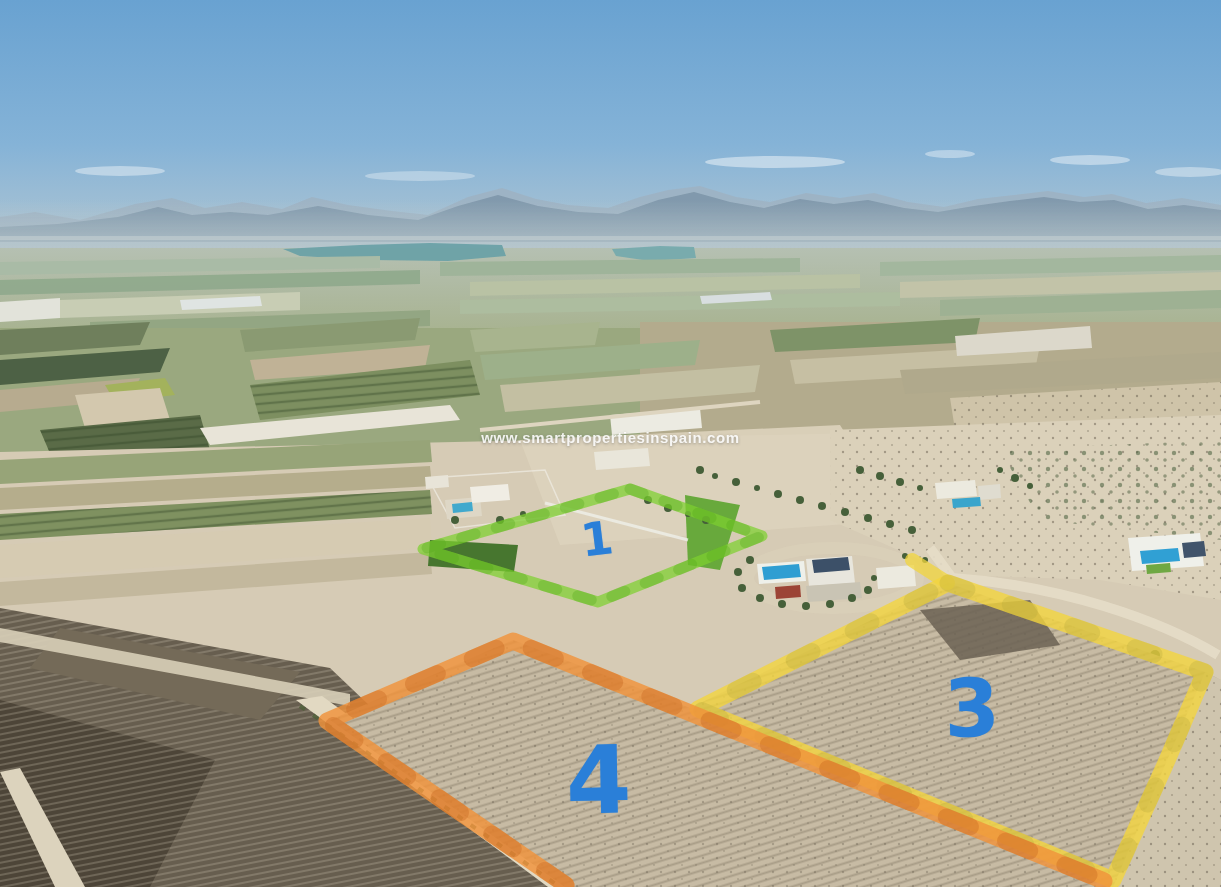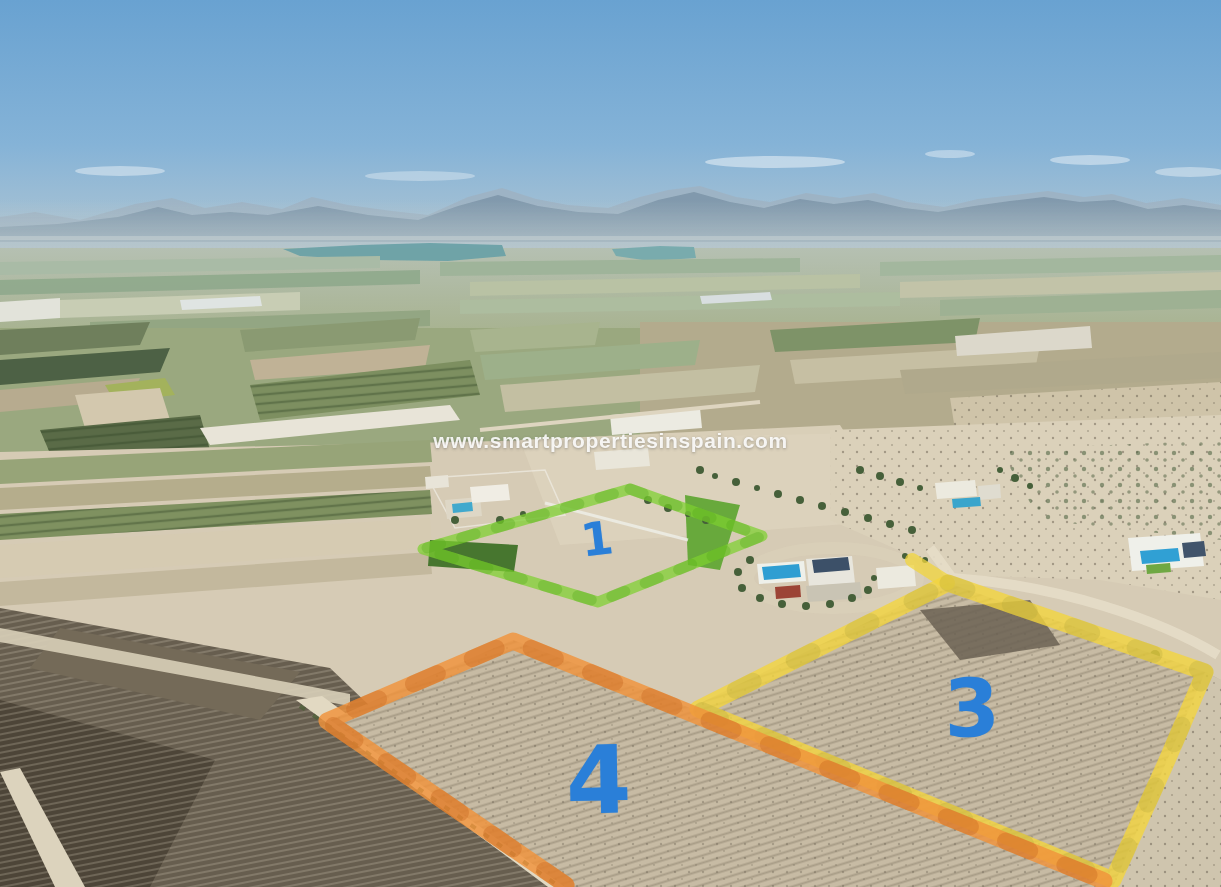--- a/index.html
+++ b/index.html
@@ -1,21 +1,21 @@
 <!DOCTYPE html>
 <html><head>
 <meta charset="utf-8">
 <style>
   html,body{margin:0;padding:0;background:#222;}
   .scene{position:relative;width:1221px;height:887px;overflow:hidden;
          font-family:"Liberation Sans","DejaVu Sans",sans-serif;}
   .scene svg{position:absolute;left:0;top:0;}
   .watermark{
     position:absolute;top:429px;left:50%;transform:translateX(-50%);
-    color:rgba(255,255,255,.88);font-size:21px;font-weight:700;letter-spacing:.6px;
+    color:rgba(255,255,255,.88);font-size:15px;font-weight:700;letter-spacing:.6px;
     text-shadow:0 1px 3px rgba(70,70,70,.45);white-space:nowrap;z-index:6;}
   .plot-num{
     position:absolute;color:#2a7fd8;font-weight:700;z-index:5;line-height:1;
     font-family:"DejaVu Sans","Liberation Sans",sans-serif;
     text-shadow:0 0 1px rgba(42,127,216,.4);}
   .num1{left:581px;top:516px;font-size:46px;transform:rotate(-7deg);}
   .num3{left:944px;top:669px;font-size:80px;transform:rotate(-2deg);}
   .num4{left:566px;top:734px;font-size:94px;transform:rotate(-1deg);}
 </style>
 </head>

